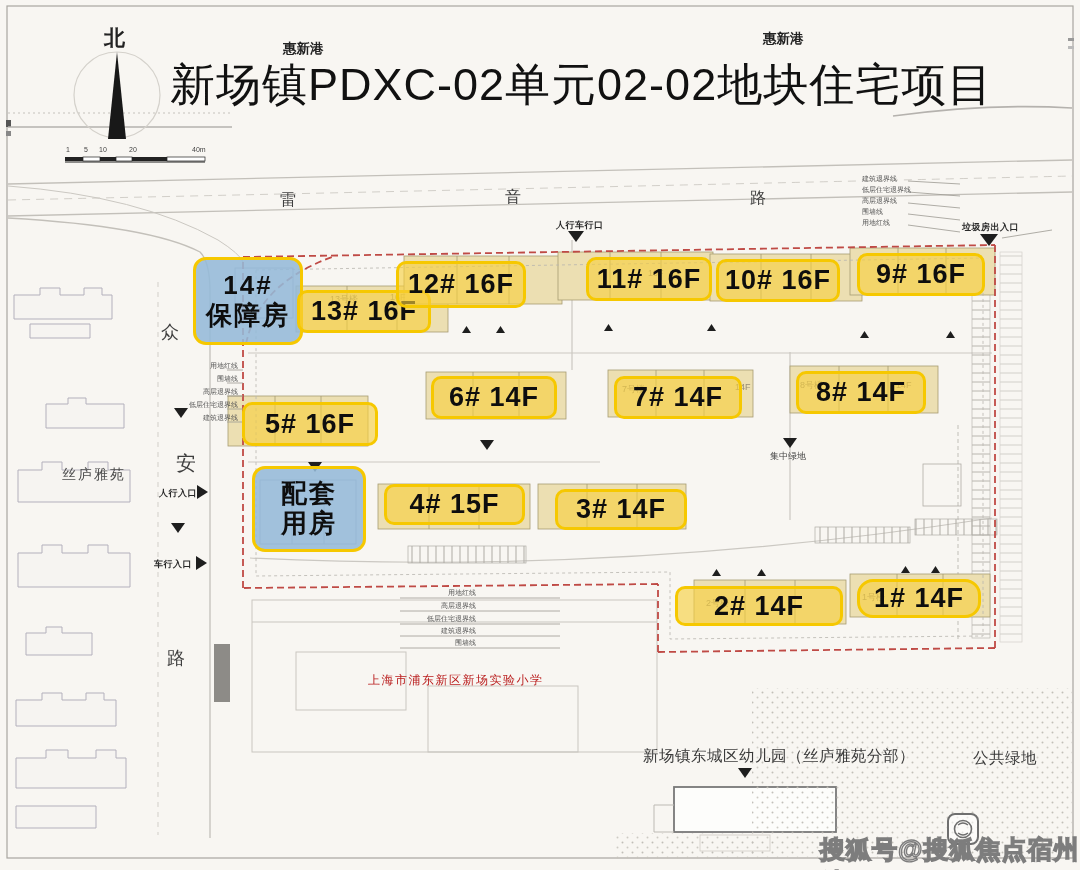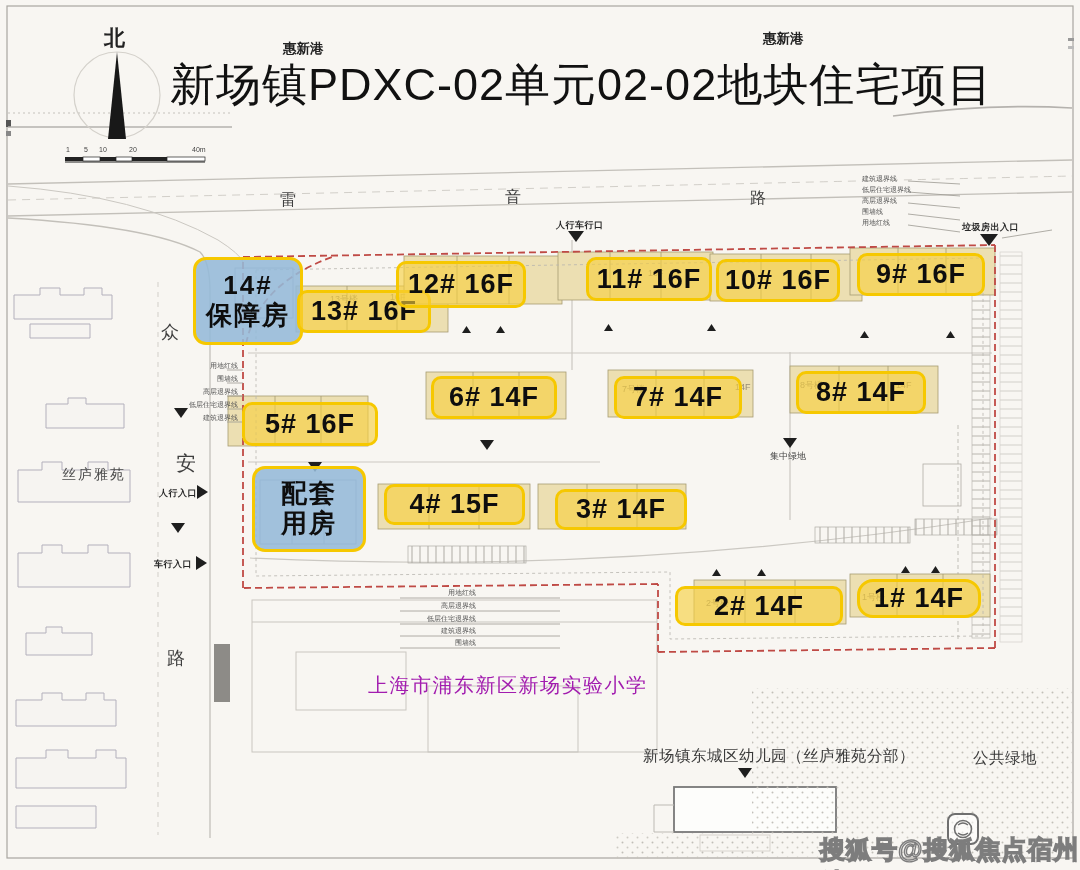--- a/index.html
+++ b/index.html
@@ -9,21 +9,21 @@
   svg.underlay{position:absolute;left:0;top:0;z-index:1;}
   svg.underlay text{font-family:"Liberation Sans","DejaVu Sans",sans-serif;}
   .ov{position:absolute;z-index:2;white-space:nowrap;}
   .title{z-index:3;text-align:right;font-size:45px;font-weight:400;color:#111;letter-spacing:1px;}
   .canal{font-size:13.5px;font-weight:700;color:#222;}
   .north{font-size:21px;font-weight:700;}
   .street{font-size:16px;color:#3f3f3f;}
   .street-w{font-size:18px;color:#3f3f3f;}
   .estate{font-size:14px;color:#4a4a4a;letter-spacing:2px;margin-top:24px;}
   .entr{font-size:9px;font-weight:700;color:#2a2a2a;letter-spacing:.5px;}
-  .landmark{font-size:20px;color:#a21caf;letter-spacing:1.5px;}
+  .landmark{font-size:12px;color:#b91c1c;letter-spacing:1.5px;}
   .landmark-s{font-size:15.5px;color:#3a3a3a;letter-spacing:.5px;text-align:right;}
   .green-s{font-size:9px;color:#444;}
   .lbl{position:absolute;z-index:4;display:flex;align-items:center;justify-content:center;
        border:3px solid #f6c800;border-radius:10px;font-weight:800;font-size:27px;color:#0e0e0e;
        letter-spacing:1px;line-height:1;}
   .lbl-y{background:rgba(247,206,60,.62);}
   .lbl-b{background:rgba(148,186,216,.88);flex-direction:column;line-height:1.15;font-size:26px;border-radius:13px;letter-spacing:2px;}
   .wm{position:absolute;z-index:6;left:820px;top:833px;font-size:25px;font-weight:700;
       letter-spacing:1px;color:rgba(255,255,255,0.08);-webkit-text-stroke:1.4px #7d7d7d;}
   .wm-logo{position:absolute;z-index:6;left:946px;top:812px;}

